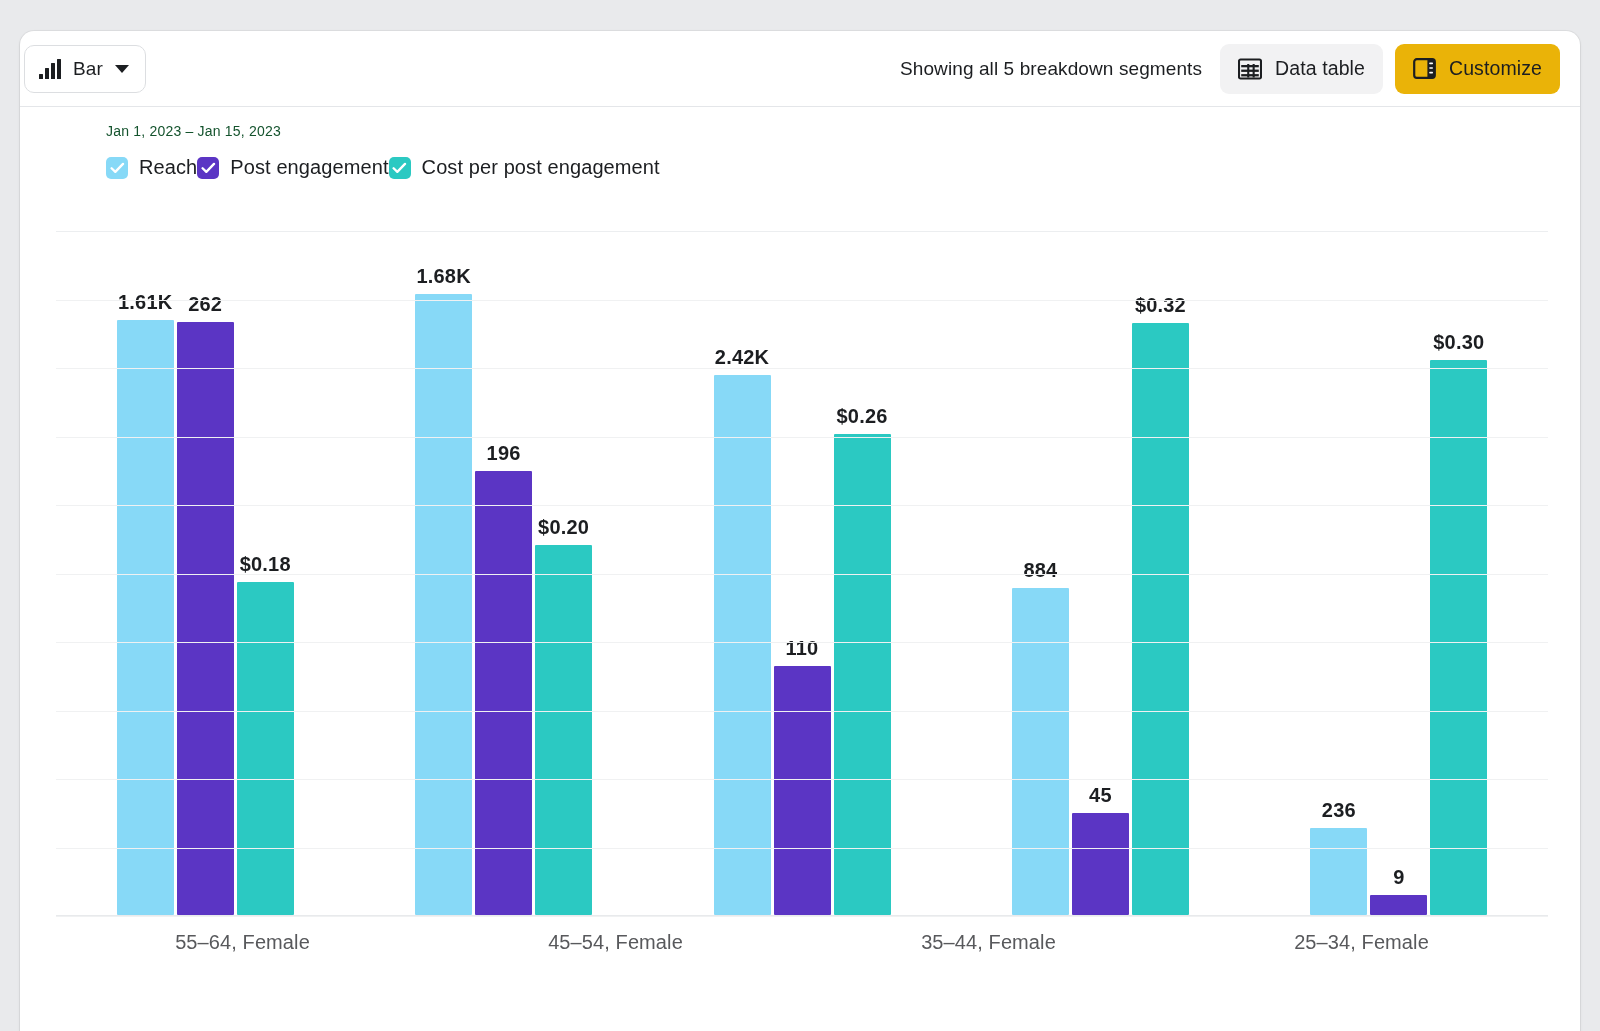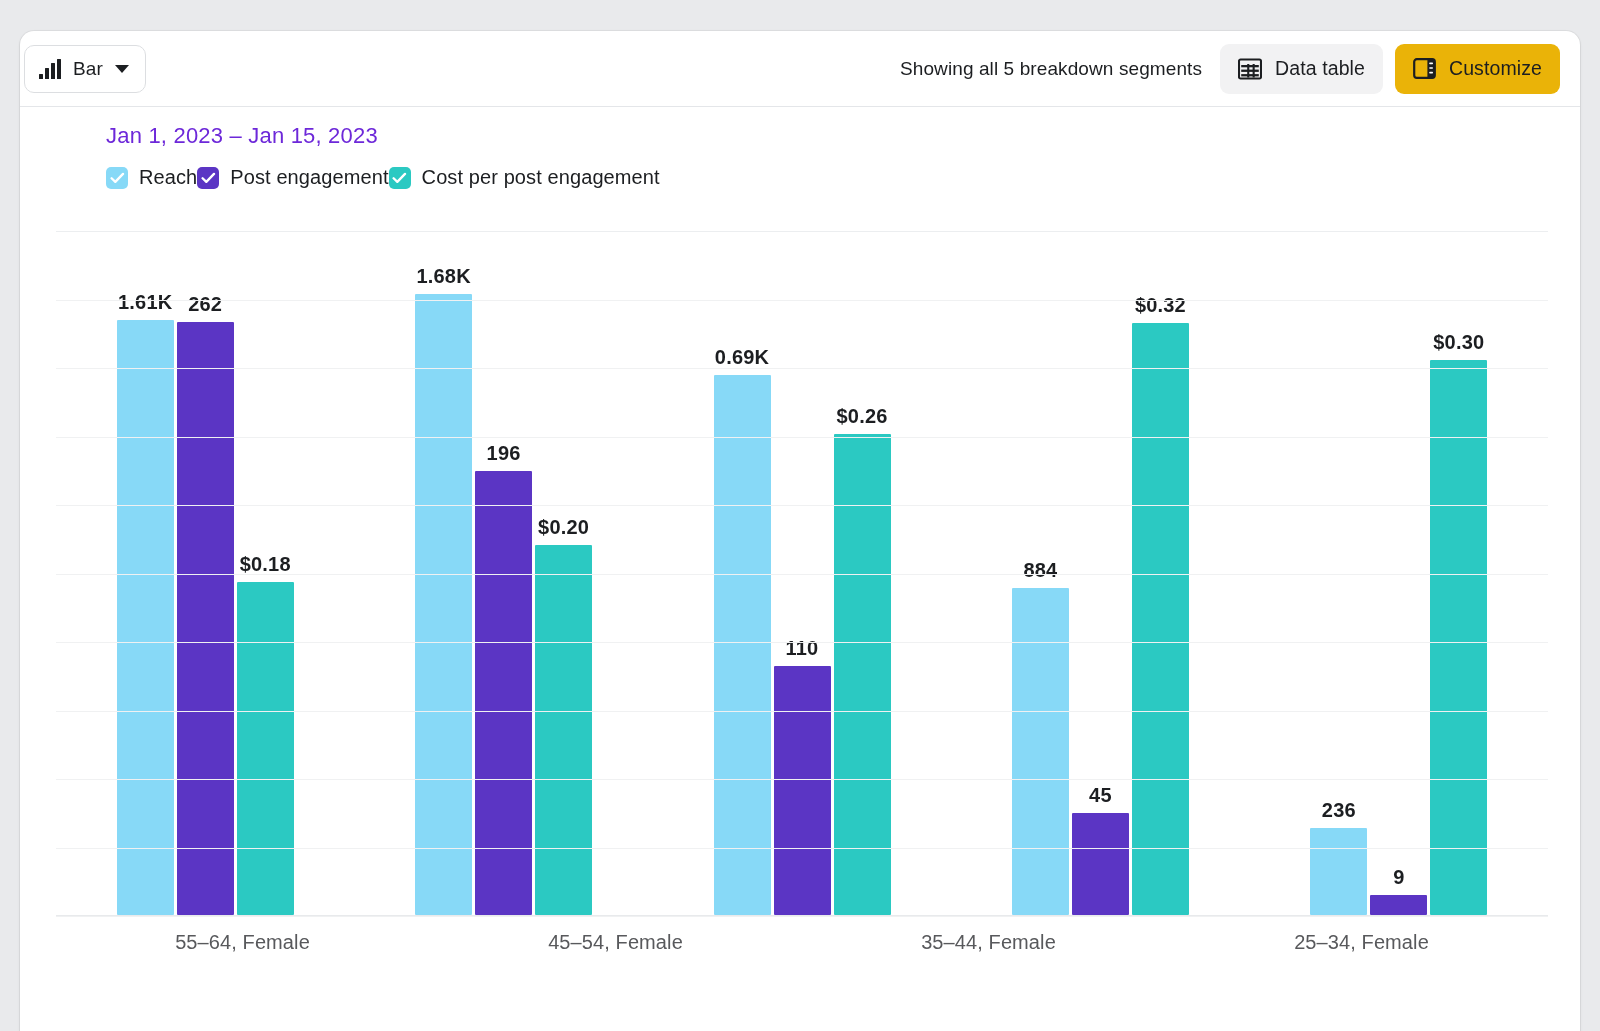--- a/index.html
+++ b/index.html
@@ -82,21 +82,21 @@
   .caret-icon {
     width: 0; height: 0;
     border-left: 7px solid transparent;
     border-right: 7px solid transparent;
     border-top: 8px solid #1c1e21;
   }
 
   
   .chart-head { position: absolute; left: 86px; top: 92px; }
   .date-range {
-    font-size: 22px; color: #6d28d9; letter-spacing: .2px;
+    font-size: 14px; color: #14532d; letter-spacing: .2px;
   }
   .legend {
     margin-top: 17px;
     display: flex; align-items: center; 
   }
   .legend-item {
     display: flex; align-items: center; gap: 11px;
     cursor: pointer;
   }
   .legend-box {
@@ -270,21 +270,21 @@
             <div class="bar-label" style="bottom: calc(64.9007% + 6px);">196</div>
           </div>
           <div class="bar-wrap">
             <div class="bar" style="height: 54.0541%; background: rgb(43, 201, 194);"></div>
             <div class="bar-label" style="bottom: calc(54.0541% + 6px);">$0.20</div>
           </div>
         </div>
         <div class="group">
           <div class="bar-wrap">
             <div class="bar" style="height: 78.9189%; background: rgb(135, 217, 247);"></div>
-            <div class="bar-label" style="bottom: calc(78.9189% + 6px);">0.69K</div>
+            <div class="bar-label" style="bottom: calc(78.9189% + 6px);">2.42K</div>
           </div>
           <div class="bar-wrap">
             <div class="bar" style="height: 36.4238%; background: rgb(91, 53, 196);"></div>
             <div class="bar-label" style="bottom: calc(36.4238% + 6px);">110</div>
           </div>
           <div class="bar-wrap">
             <div class="bar" style="height: 70.2703%; background: rgb(43, 201, 194);"></div>
             <div class="bar-label" style="bottom: calc(70.2703% + 6px);">$0.26</div>
           </div>
         </div>

